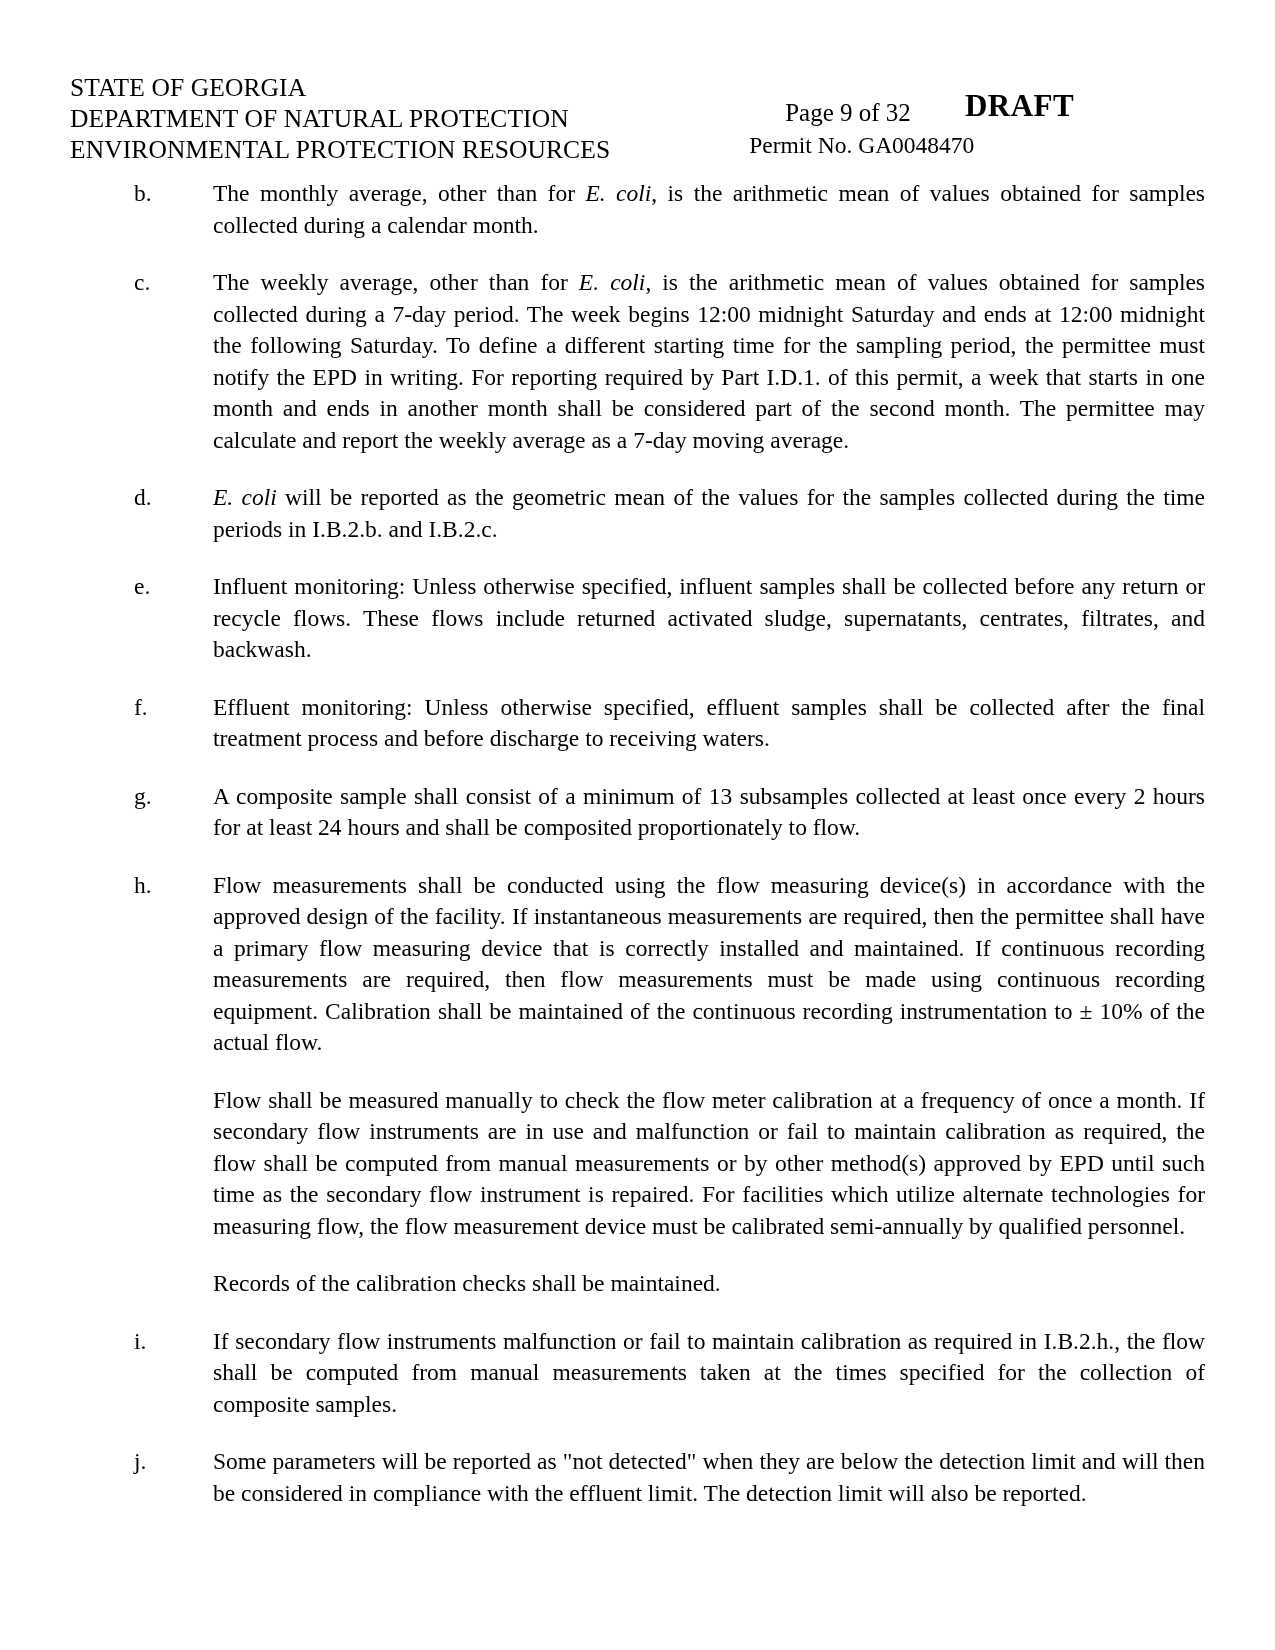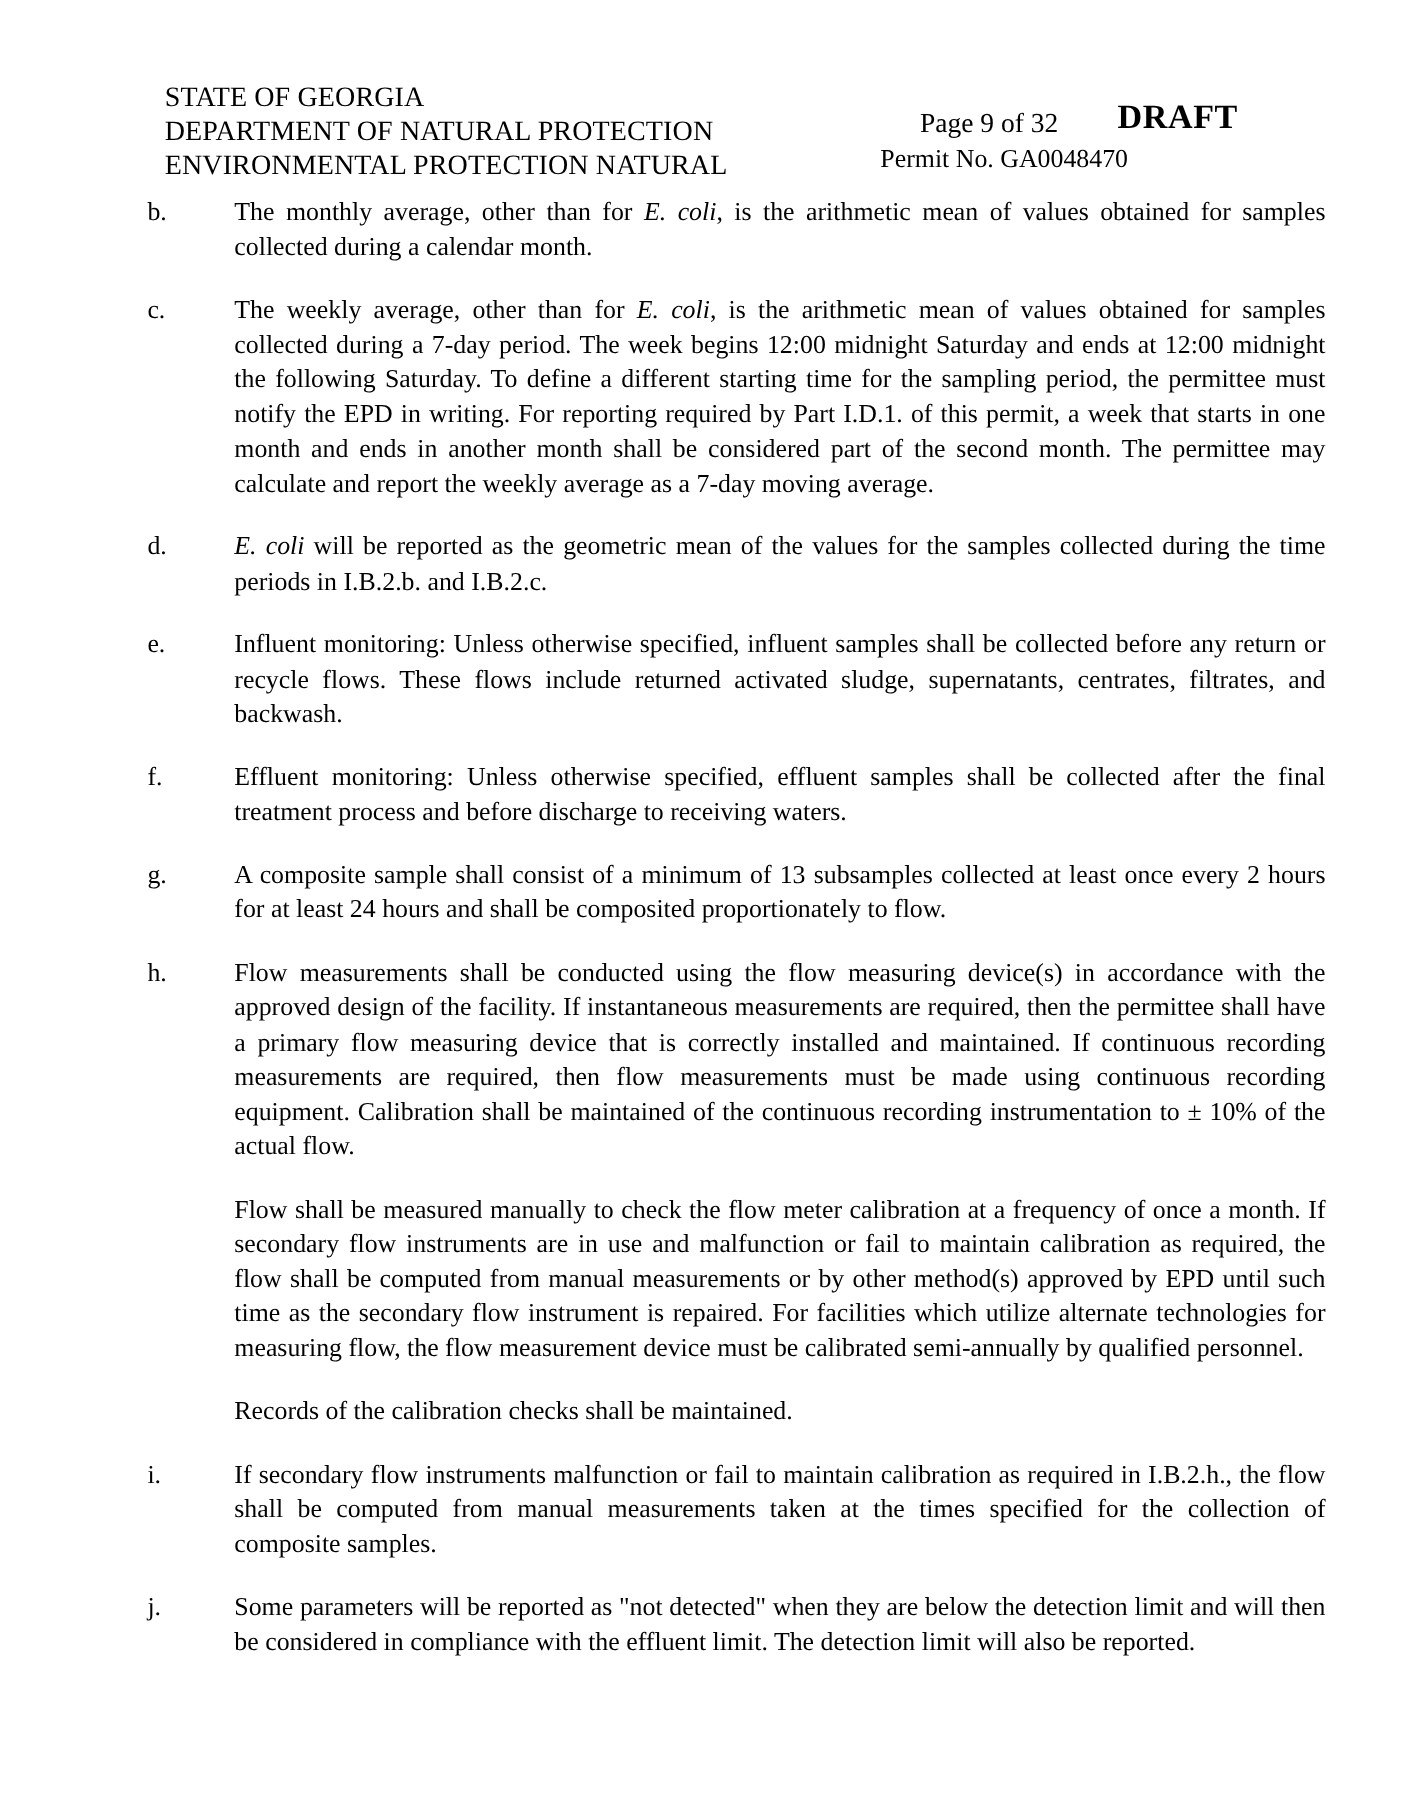--- a/index.html
+++ b/index.html
@@ -17,21 +17,21 @@
     overflow: hidden;
   }
 
   
   .header {
     position: absolute;
     left: 70px;
     top: 72px;
     width: 1135px;
     display: flex;
-    justify-content: center;
+    justify-content: flex-start;
     align-items: flex-start;
     gap: 44px;
   }
   .header-left {
     font-size: 25.5px;
     line-height: 31px;
     letter-spacing: 0.1px;
     white-space: nowrap;
   }
   .header-left div { white-space: nowrap; }
@@ -107,21 +107,21 @@
 </style>
 </head>
 <body>
 
 <div class="page">
 
   <div class="header">
     <div class="header-left">
       <div>STATE OF GEORGIA</div>
       <div>DEPARTMENT OF NATURAL PROTECTION</div>
-      <div>ENVIRONMENTAL PROTECTION NATURAL</div>
+      <div>ENVIRONMENTAL PROTECTION RESOURCES</div>
     </div>
     <div class="header-right">
       <div class="draft-word">DRAFT</div>
       <div class="page-of">Page 9 of 32</div>
       <div class="permit-no">Permit No. GA0048470</div>
     </div>
   </div>
 
   <div class="body-block">
       <div class="item">

